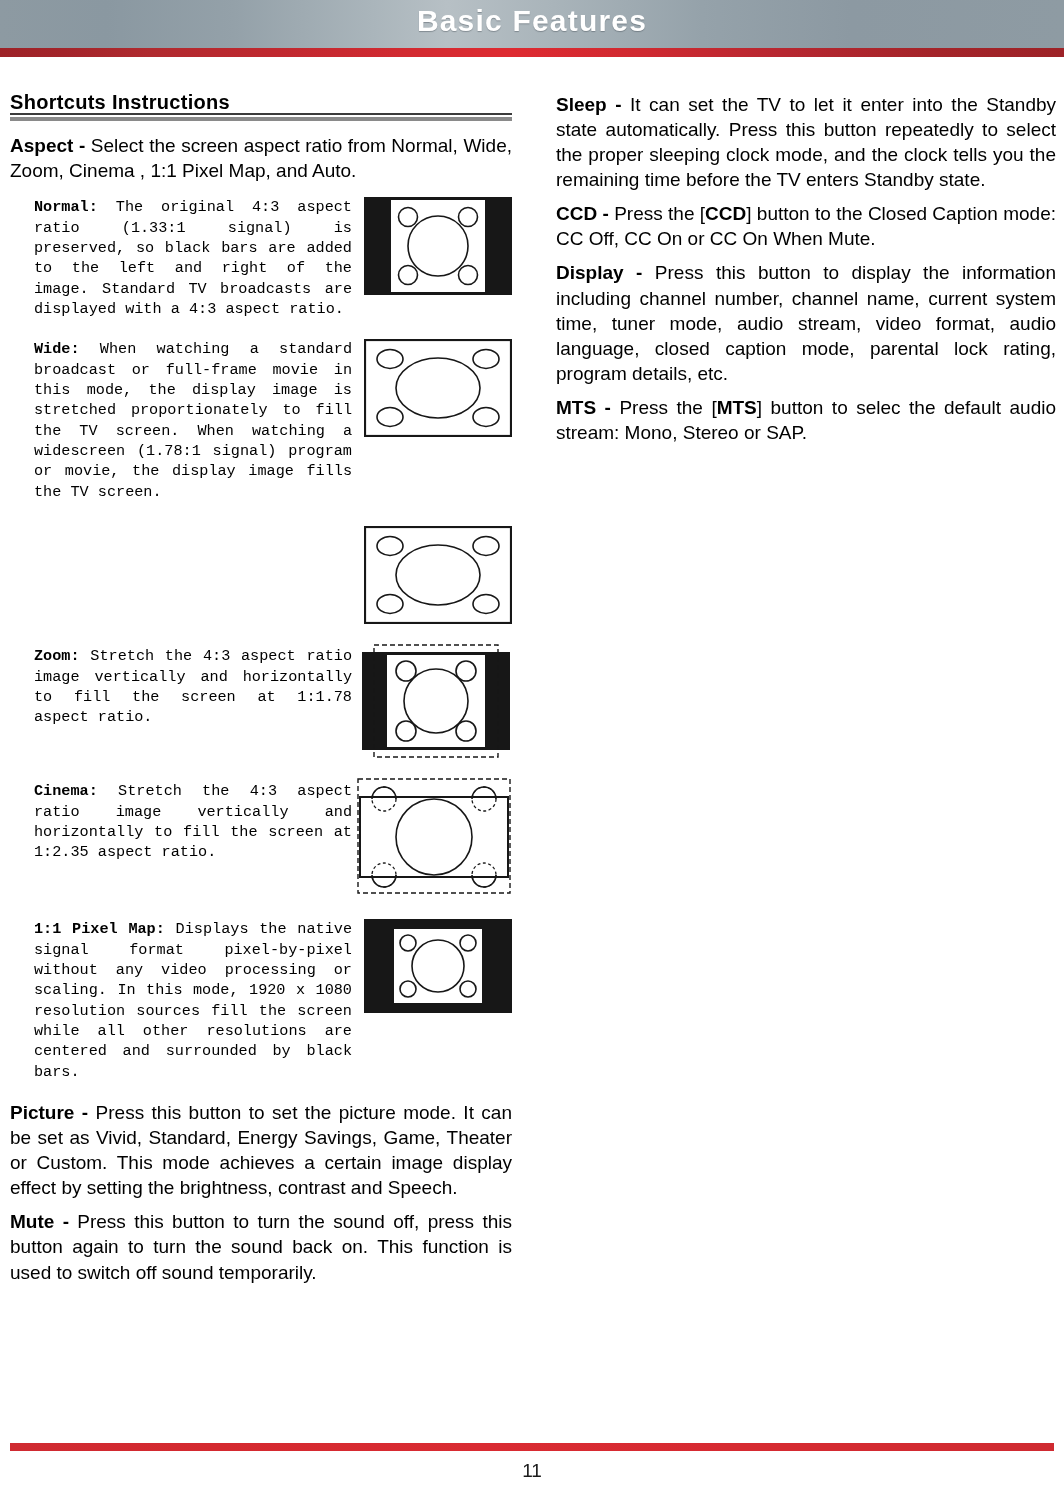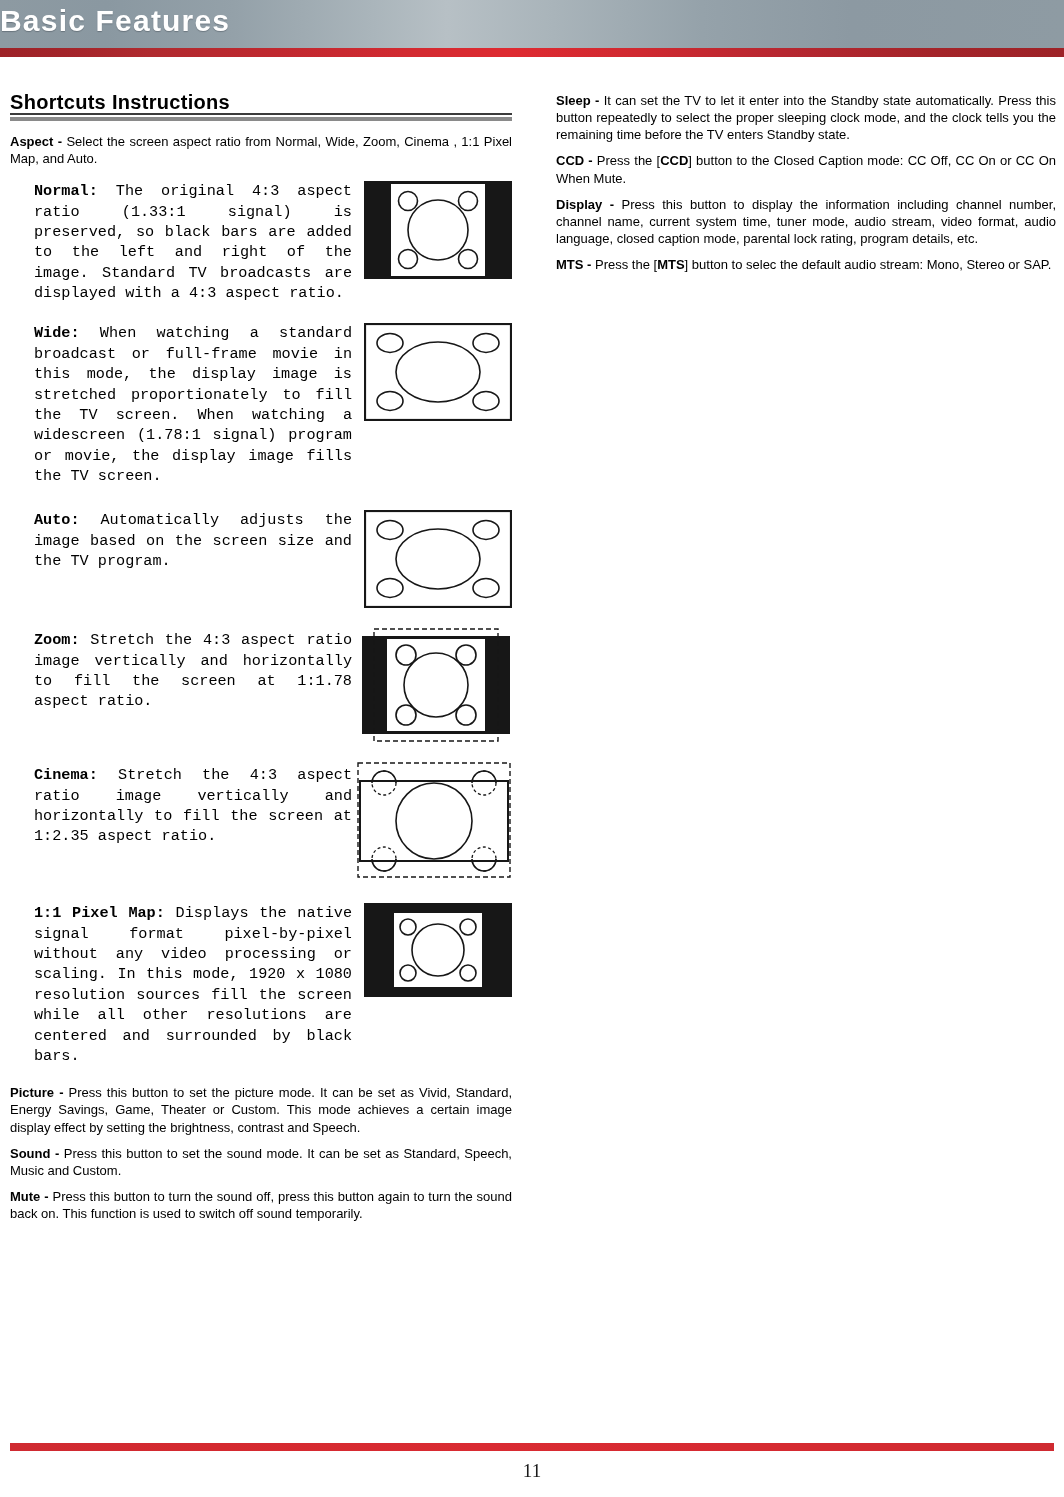--- a/index.html
+++ b/index.html
@@ -23,20 +23,21 @@
     width: 1064px;
     height: 48px;
     background: linear-gradient(to right,
         #8d9aa2 0%, #8a98a1 10%, #94a1a9 22%, #aab5bb 35%,
         #b7c0c5 42%, #a9b4ba 52%, #95a2aa 66%, #8c99a2 80%, #8e9ba3 100%);
   }
   .header-title {
     position: absolute;
     left: 0; top: 4px;
     width: 1064px;
+    text-align: center;
     font-size: 30px;
     font-weight: bold;
     color: #ffffff;
     letter-spacing: 1.2px;
     text-shadow: 0 1px 1px rgba(40,50,58,.35);
     font-family: "Liberation Sans", sans-serif;
   }
   .header-rule {
     position: absolute;
     left: 0; top: 48px;
@@ -75,21 +76,21 @@
     width: 502px;
   }
   .title-rule-thick {
     height: 4px;
     background: #8a8a8a;
     width: 502px;
     margin-top: 2px;
   }
 
   p.para {
-    font-size: 13px;
+    font-size: 19px;
     line-height: 1.32;
     margin: 9px 0 0 0;
     text-align: justify;
     text-justify: inter-word;
   }
   p.para.first { margin-top: 12px; }
   p.para b { font-weight: bold; }
 
   
   .sub-block {
@@ -127,21 +128,21 @@
     background: linear-gradient(to right,
         #cf2a31 0%, #d4292f 20%, #d92b32 45%, #d62a31 70%, #cf2a31 100%);
   }
   .footer-page {
     position: absolute;
     left: 0;
     top: 1460px;
     width: 1064px;
     text-align: center;
     font-size: 19px;
-    font-family: Liberation Serif, serif;
+    font-family: Liberation Sans, sans-serif;
     color: #1a1a1a;
   }
 </style>
 </head>
 <body>
 
 <div class="header-band">
   <div class="header-title">Basic Features</div>
 </div>
 <div class="header-rule"></div>
@@ -183,23 +184,20 @@
         <ellipse cx="74" cy="49" rx="42" ry="30" fill="none" stroke="#171717" stroke-width="1.6"></ellipse>
         <ellipse cx="26" cy="20" rx="13" ry="9.5" fill="none" stroke="#171717" stroke-width="1.6"></ellipse>
         <ellipse cx="122" cy="20" rx="13" ry="9.5" fill="none" stroke="#171717" stroke-width="1.6"></ellipse>
         <ellipse cx="26" cy="78" rx="13" ry="9.5" fill="none" stroke="#171717" stroke-width="1.6"></ellipse>
         <ellipse cx="122" cy="78" rx="13" ry="9.5" fill="none" stroke="#171717" stroke-width="1.6"></ellipse>
       </svg>
     </div>
   </div>
 
   <div class="sub-block" style="margin-top:24px;min-height:108px;">
-    <p class="sub-text narrow">
-      <b>Auto:</b><span> Automatically adjusts the image based on the screen size and the TV program.</span>
-    </p>
     <div class="diagram" style="top:0px;">
       <svg class="dg-svg" width="148" height="98" viewBox="0 0 148 98">
         <rect x="1" y="1" width="146" height="96" fill="#ffffff" stroke="#171717" stroke-width="2.2"></rect>
         <ellipse cx="74" cy="49" rx="42" ry="30" fill="none" stroke="#171717" stroke-width="1.6"></ellipse>
         <ellipse cx="26" cy="20" rx="13" ry="9.5" fill="none" stroke="#171717" stroke-width="1.6"></ellipse>
         <ellipse cx="122" cy="20" rx="13" ry="9.5" fill="none" stroke="#171717" stroke-width="1.6"></ellipse>
         <ellipse cx="26" cy="78" rx="13" ry="9.5" fill="none" stroke="#171717" stroke-width="1.6"></ellipse>
         <ellipse cx="122" cy="78" rx="13" ry="9.5" fill="none" stroke="#171717" stroke-width="1.6"></ellipse>
       </svg>
     </div>
@@ -260,23 +258,20 @@
         <circle cx="44" cy="70" r="8" fill="none" stroke="#171717" stroke-width="1.6"></circle>
         <circle cx="104" cy="70" r="8" fill="none" stroke="#171717" stroke-width="1.6"></circle>
       </svg>
     </div>
   </div>
 
   <p class="para" style="margin-top:18px;">
     <b>Picture - </b><span>Press this button to set the picture mode. It can be set as Vivid, Standard, Energy Savings, Game, Theater or Custom. This mode achieves a certain image display effect by setting the brightness, contrast and Speech.</span>
   </p>
 
-  <p class="para">
-    <b>Sound - </b><span>Press this button to set the sound mode. It can be set as Standard, Speech, Music and Custom.</span>
-  </p>
 
   <p class="para">
     <b>Mute - </b><span>Press this button to turn the sound off, press this button again to turn the sound back on. This function is used to switch off sound temporarily.</span>
   </p>
 </div>
 
 <div class="col-right">
   <p class="para" style="margin-top:0;">
     <b>Sleep - </b><span>It can set the TV to let it enter into the Standby state automatically. Press this button repeatedly to select the proper sleeping clock mode, and the clock tells you the remaining time before the TV enters Standby state.</span>
   </p>

